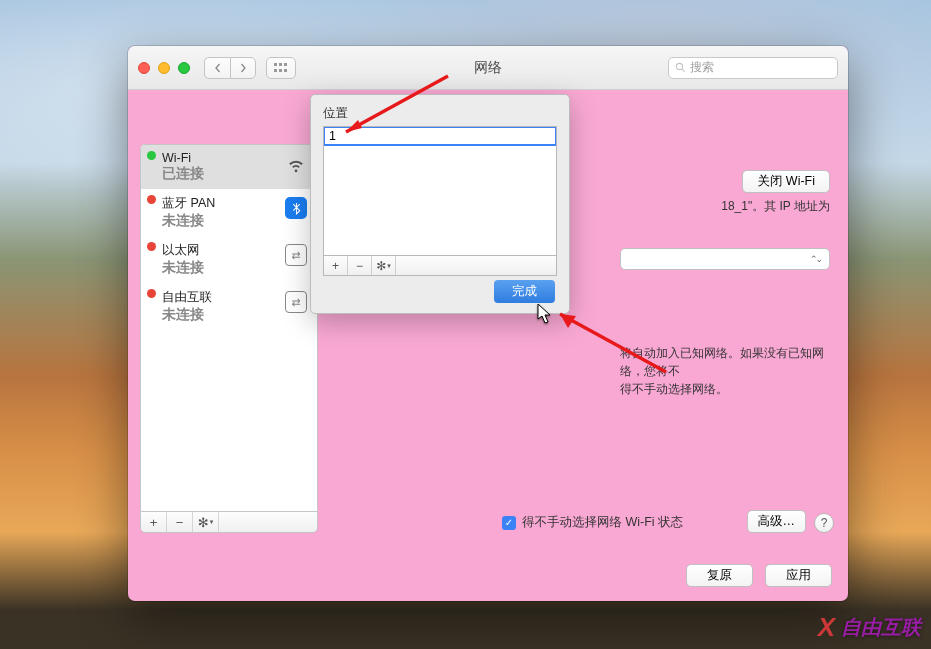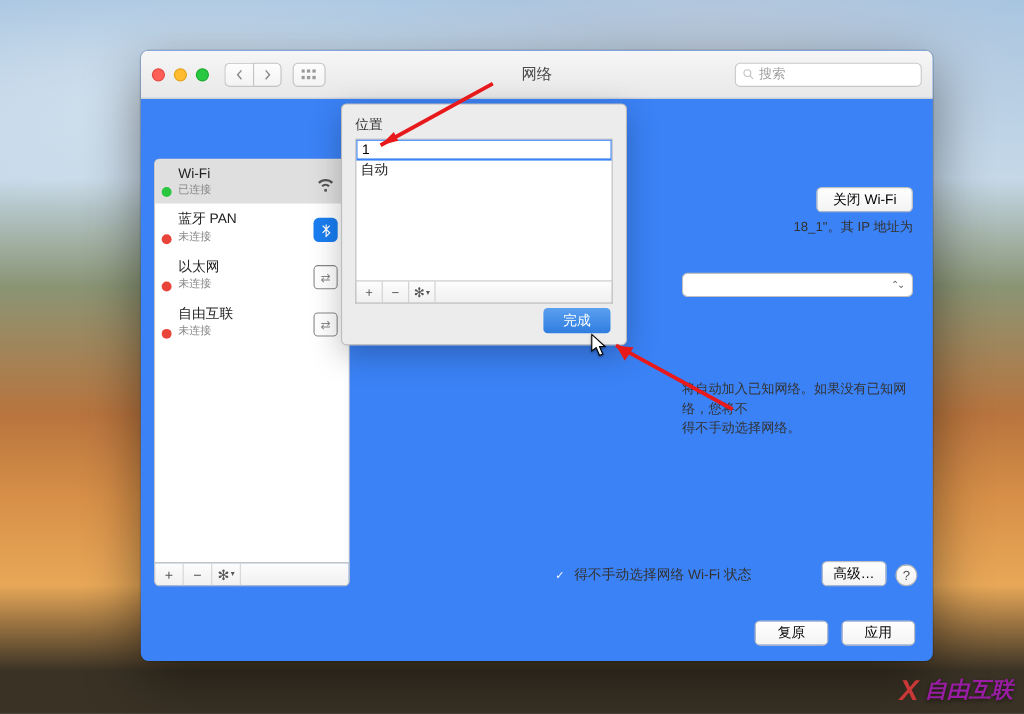--- a/index.html
+++ b/index.html
@@ -1,18 +1,18 @@
 <!DOCTYPE html>
 <html><head>
 <meta charset="utf-8">
 <style>
 * { box-sizing: border-box; margin: 0; padding: 0; font-family: -apple-system, "Helvetica Neue", Arial, sans-serif; }
 body { width: 931px; height: 649px; overflow: hidden; position: relative; background: linear-gradient(180deg, #a8c5e0 0%, #c5d8e8 25%, #8a9575 40%, #b8743e 58%, #d89048 70%, #e8a858 82%, #3a3225 94%); }
 .wallpaper::before { content:""; position:absolute; top:0; left:0; right:0; height:280px; background: radial-gradient(ellipse at 20% 30%, rgba(255,255,255,0.4) 0%, transparent 40%), radial-gradient(ellipse at 70% 20%, rgba(200,200,210,0.5) 0%, transparent 35%); pointer-events:none; }
-.window { position: absolute; left: 128px; top: 46px; width: 720px; height: 555px; background: #3b82f6; border-radius: 7px; box-shadow: 0 18px 50px rgba(0,0,0,0.45), 0 0 0 1px rgba(0,0,0,0.15); overflow: visible; }
+.window { position: absolute; left: 128px; top: 46px; width: 720px; height: 555px; background: #f9a8d4; border-radius: 7px; box-shadow: 0 18px 50px rgba(0,0,0,0.45), 0 0 0 1px rgba(0,0,0,0.15); overflow: visible; }
 .titlebar { height: 44px; display: flex; align-items: center; padding: 0 10px; border-bottom: 1px solid #d0d0d0; background: linear-gradient(#f6f6f6,#e8e8e8); border-radius: 7px 7px 0 0; position: relative; }
 .traffic { display: flex; gap: 8px; }
 .traffic span { width: 12px; height: 12px; border-radius: 50%; display: block; }
 .tl-close { background: #ff5f57; border: 0.5px solid #e14840; }
 .tl-min { background: #febc2e; border: 0.5px solid #e1a117; }
 .tl-max { background: #28c840; border: 0.5px solid #17a82c; }
 .nav-group { display: flex; margin-left: 14px; }
 .nav-btn { width: 26px; height: 22px; background: linear-gradient(#fdfdfd,#f3f3f3); border: 1px solid #c4c4c4; font-size: 12px; color: #888; display:flex; align-items:center; justify-content:center; }
 .nav-btn:first-child { border-radius: 5px 0 0 5px; border-right: none; }
 .nav-btn:last-child { border-radius: 0 5px 5px 0; }
@@ -20,28 +20,28 @@
 .title { position: absolute; left: 50%; transform: translateX(-50%); font-size: 14px; color: #4a4a4a; }
 .searchbox { margin-left: auto; width: 170px; height: 22px; background: #fff; border: 1px solid #c8c8c8; border-radius: 5px; display:flex; align-items:center; padding:0 6px; gap:4px; font-size:12px; color:#a0a0a0; }
 .searchbox svg { width:11px; height:11px; opacity:0.5; }
 
 .location-row { display:flex; align-items:center; justify-content:center; margin-top: 20px; font-size: 13px; color:#333; }
 .location-row .loc-label-start { margin-right: 280px; }
 
 .main-area { position: absolute; left: 12px; top: 98px; right: 12px; bottom: 68px; display: flex; gap: 14px; }
 .sidebar { width: 178px; display:flex; flex-direction:column; }
 .nw-list { flex:1; background:#fff; border:1px solid #c5c5c5; border-radius:5px 5px 0 0; border-bottom:none; overflow:hidden; }
-.nw-item { display:flex; align-items:flex-end; padding:6px 8px 6px 6px; border-bottom: none; position:relative; }
+.nw-item { display:flex; align-items:flex-start; padding:6px 8px 6px 6px; border-bottom: none; position:relative; }
 .nw-item.selected { background: #dfdfdf; }
 .dot { width:9px; height:9px; border-radius:50%; margin-right:6px; flex:none; }
 .dot.green { background:#29c740; }
 .dot.red { background:#e9443a; }
 .nw-text { flex:1; min-width:0; }
 .nw-name { font-size:12.5px; color:#222; }
-.nw-status { font-size:10px; color:#888; }
+.nw-status { font-size:14px; color:#888;font-weight:bold; }
 .nw-icon { width:26px; height:26px; display:flex; align-items:center; justify-content:center; font-size:15px; color:#555; }
 .wifi-ic svg { width:22px; height:22px; }
 .bt-ic { background:#1a7df0; border-radius:5px; color:#fff; width:22px; height:22px; display:flex;align-items:center;justify-content:center;font-size:13px; }
 .eth-ic, .thu-ic { border:1.5px solid #888; border-radius:4px; width:22px; height:22px; display:flex;align-items:center;justify-content:center;font-size:11px;color:#888; }
 
 .sb-tools { height:22px; background:linear-gradient(#fdfdfd,#f0f0f0); border:1px solid #c5c5c5; border-radius:0 0 5px 5px; display:flex; }
 .sb-tools button { width:26px; border:none; background:transparent; border-right:1px solid #d5d5d5; font-size:13px; color:#555; display:flex;align-items:center;justify-content:center; }
 
 .detail { flex:1; position:relative; font-size:12.5px; color:#333; }
 .close-wifi { position:absolute; right:6px; top:26px; padding:2px 14px; font-size:12.5px; background:linear-gradient(#fff,#f3f3f3); border:1px solid #c0c0c0; border-radius:5px; }
@@ -212,21 +212,20 @@
     <button>应用</button>
   </div>
 </div>
 
 <div class="popover">
   <div class="popover-label">位置</div>
   <div class="loc-list">
     <div class="loc-row editing">
       <input style="border: none; outline: none; width: 100%; font-size: 12.5px; background: transparent;" value="1">
     </div>
-    <div class="loc-row">自动</div>
   </div>
   <div class="loc-tools">
     <button>+</button>
     <button>−</button>
     <button>
       <span>✻</span>
       <span style="font-size:7px;margin-left:1px">▾</span>
     </button>
   </div>
   <button class="done-btn">完成</button>

